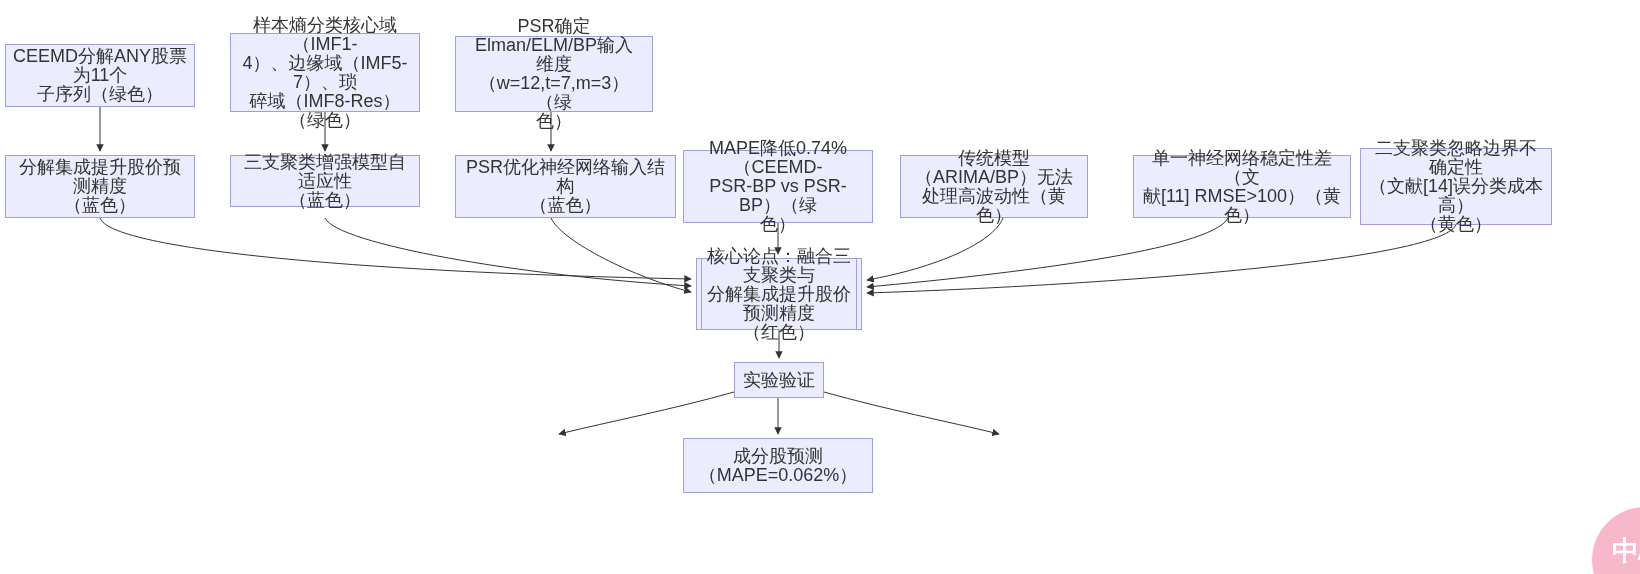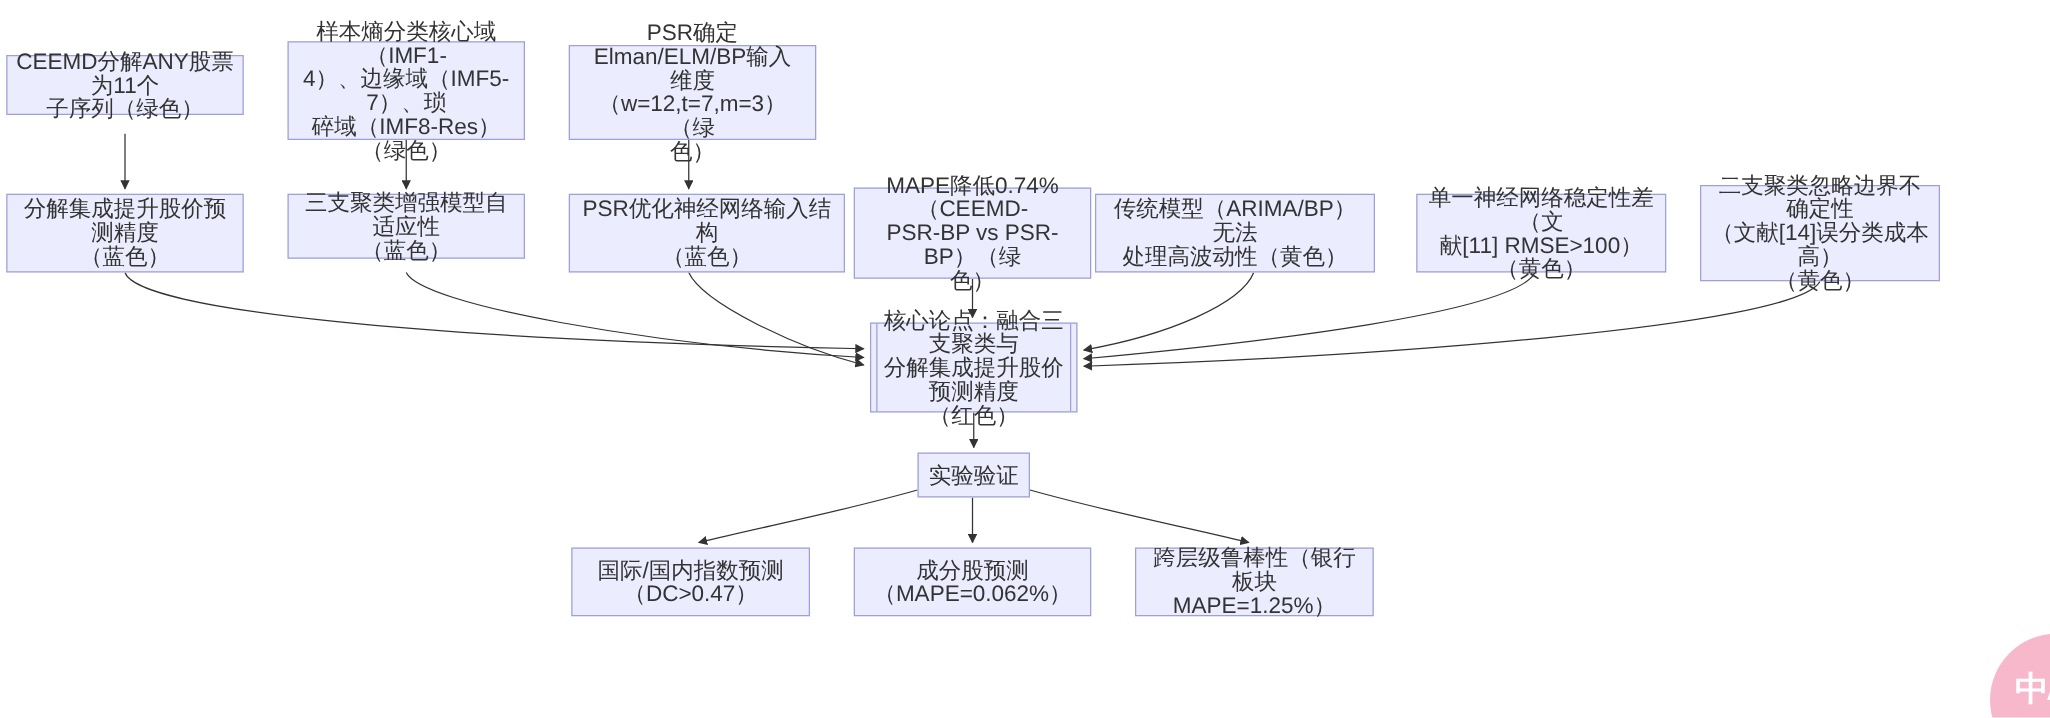--- a/index.html
+++ b/index.html
@@ -56,21 +56,21 @@
       <path d="M 1003 218 C 993 243, 935 268, 867 280" marker-end="url(#arrow)"></path>
       <path d="M 1228 218 C 1212 250, 1010 274, 867 287" marker-end="url(#arrow)"></path>
       <path d="M 1456 225 C 1438 262, 1085 286, 867 293" marker-end="url(#arrow)"></path>
       <path d="M 779 330 L 779 358" marker-end="url(#arrow)"></path>
       <path d="M 734 392 C 670 410, 612 421, 559 434" marker-end="url(#arrow)"></path>
       <path d="M 778 398 L 778 434" marker-end="url(#arrow)"></path>
       <path d="M 824 392 C 888 410, 946 421, 999 434" marker-end="url(#arrow)"></path>
     </g>
   </svg>
 
-  <div class="node" style="left:5px;top:44px;width:190px;height:48px">CEEMD分解ANY股票为11个
+  <div class="node" style="left:5px;top:44px;width:190px;height:63px">CEEMD分解ANY股票为11个
 子序列（绿色）</div>
 
   <div class="node" style="left:230px;top:33px;width:190px;height:79px">样本熵分类核心域（IMF1-
 4）、边缘域（IMF5-7）、琐
 碎域（IMF8-Res）（绿色）</div>
 
   <div class="node" style="left:455px;top:36px;width:198px;height:76px">PSR确定Elman/ELM/BP输入
 维度（w=12,t=7,m=3）（绿
 色）</div>
 
@@ -80,42 +80,38 @@
   <div class="node" style="left:230px;top:155px;width:190px;height:52px">三支聚类增强模型自适应性
 （蓝色）</div>
 
   <div class="node" style="left:455px;top:155px;width:221px;height:63px">PSR优化神经网络输入结构
 （蓝色）</div>
 
   <div class="node" style="left:683px;top:150px;width:190px;height:73px">MAPE降低0.74%（CEEMD-
 PSR-BP vs PSR-BP）（绿
 色）</div>
 
-  <div class="node" style="left:876px;top:155px;width:224px;height:63px">传统模型（ARIMA/BP）无法
+  <div class="node" style="left:900px;top:155px;width:188px;height:63px">传统模型（ARIMA/BP）无法
 处理高波动性（黄色）</div>
 
-  <div class="node" style="left:1133px;top:155px;width:200px;height:63px">单一神经网络稳定性差（文
+  <div class="node" style="left:1133px;top:155px;width:218px;height:63px">单一神经网络稳定性差（文
 献[11] RMSE&gt;100）（黄色）</div>
 
   <div class="node" style="left:1360px;top:148px;width:192px;height:77px">二支聚类忽略边界不确定性
 （文献[14]误分类成本高）
 （黄色）</div>
 
   <div class="node subroutine" style="left:696px;top:258px;width:166px;height:72px">核心论点：融合三支聚类与
 分解集成提升股价预测精度
 （红色）</div>
 
   <div class="node" style="left:734px;top:362px;width:90px;height:36px">实验验证</div>
 
-  <div class="node" style="left:457px;top:438px;width:191px;height:55px">国际/国内指数预测
-（DC&gt;0.47）</div>
 
   <div class="node" style="left:683px;top:438px;width:190px;height:55px">成分股预测
 （MAPE=0.062%）</div>
 
-  <div class="node" style="left:908px;top:438px;width:191px;height:55px">跨层级鲁棒性（银行板块
-MAPE=1.25%）</div>
 
   <div class="translate-btn">
     <span class="glyph">中A</span>
   </div>
 
 </div>
 
 </body></html>

